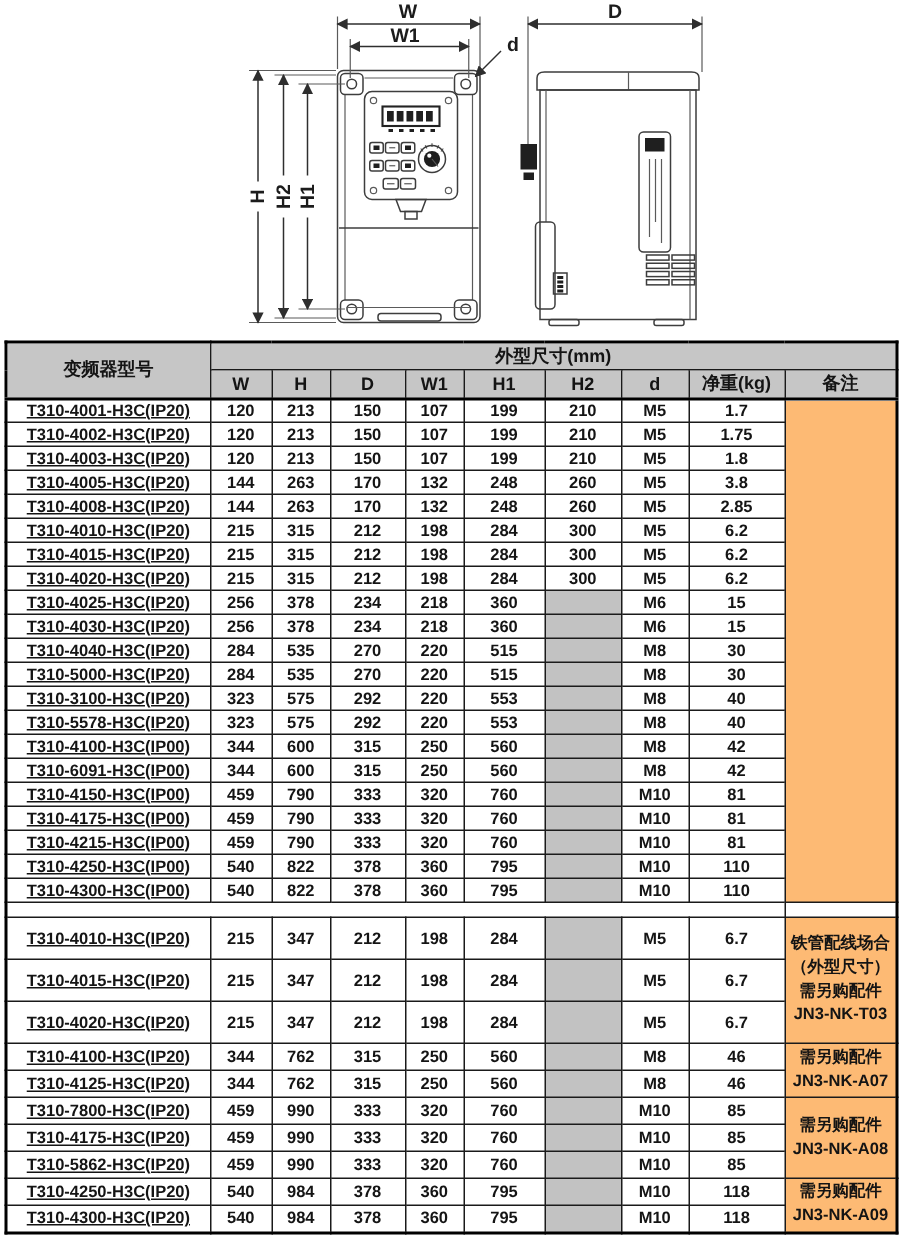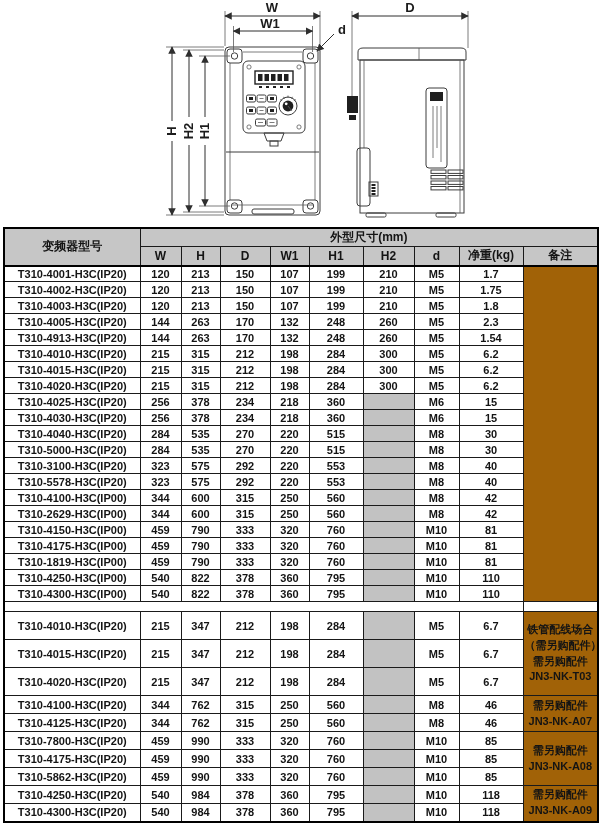--- a/index.html
+++ b/index.html
@@ -22,22 +22,22 @@
   table.dims thead{border-bottom:2px solid #000;}
   table.dims thead tr.h1{height:17px;}
   table.dims thead tr.h2{height:19px;}
   table.dims th.group-h{font-size:12px;}
   tr.s1{height:16px;}
   tr.s2{height:18px;}
   tr.tall{height:28px;}
   tr.sep{height:10px;}
   tr.sep td{background:#fff;}
   td.shade{background:#c2c2c2;}
-  td.model{font-size:11px;white-space:nowrap;}
-  td.remark{font-size:11px;white-space:normal;line-height:1.45;padding:0 2px;background:#a16207;}
+  td.model{font-size:11px;white-space:nowrap;text-decoration:underline;}
+  td.remark{font-size:11px;white-space:normal;line-height:1.45;padding:0 2px;background:#fdba74;}
   td.remark div{white-space:nowrap;}
   svg .ln{stroke:#3d3d3d;stroke-width:1;fill:none;}
   svg .thin{stroke:#5a5a5a;stroke-width:0.8;fill:none;}
   svg .dim{stroke:#2e2e2e;stroke-width:1;fill:none;}
   svg .dark{fill:#1f1f1f;stroke:none;}
   svg text.dimlbl{font-family:"Liberation Sans",sans-serif;font-size:13px;font-weight:bold;fill:#1c1c1c;}
 </style>
 </head>
 <body>
 
@@ -299,32 +299,32 @@
         </tr>
         <tr class="s1">
           <td class="model">T310-4005-H3C(IP20)</td>
           <td>144</td>
           <td>263</td>
           <td>170</td>
           <td>132</td>
           <td>248</td>
           <td>260</td>
           <td>M5</td>
-          <td>2.3</td>
-        </tr>
-        <tr class="s1">
-          <td class="model">T310-4913-H3C(IP20)</td>
+          <td>3.8</td>
+        </tr>
+        <tr class="s1">
+          <td class="model">T310-4008-H3C(IP20)</td>
           <td>144</td>
           <td>263</td>
           <td>170</td>
           <td>132</td>
           <td>248</td>
           <td>260</td>
           <td>M5</td>
-          <td>1.54</td>
+          <td>2.85</td>
         </tr>
         <tr class="s1">
           <td class="model">T310-4010-H3C(IP20)</td>
           <td>215</td>
           <td>315</td>
           <td>212</td>
           <td>198</td>
           <td>284</td>
           <td>300</td>
           <td>M5</td>
@@ -423,21 +423,21 @@
           <td>344</td>
           <td>600</td>
           <td>315</td>
           <td>250</td>
           <td>560</td>
           <td class="shade"></td>
           <td>M8</td>
           <td>42</td>
         </tr>
         <tr class="s1">
-          <td class="model">T310-2629-H3C(IP00)</td>
+          <td class="model">T310-6091-H3C(IP00)</td>
           <td>344</td>
           <td>600</td>
           <td>315</td>
           <td>250</td>
           <td>560</td>
           <td class="shade"></td>
           <td>M8</td>
           <td>42</td>
         </tr>
         <tr class="s1">
@@ -456,21 +456,21 @@
           <td>459</td>
           <td>790</td>
           <td>333</td>
           <td>320</td>
           <td>760</td>
           <td class="shade"></td>
           <td>M10</td>
           <td>81</td>
         </tr>
         <tr class="s1">
-          <td class="model">T310-1819-H3C(IP00)</td>
+          <td class="model">T310-4215-H3C(IP00)</td>
           <td>459</td>
           <td>790</td>
           <td>333</td>
           <td>320</td>
           <td>760</td>
           <td class="shade"></td>
           <td>M10</td>
           <td>81</td>
         </tr>
         <tr class="s1">
@@ -504,21 +504,21 @@
           <td>215</td>
           <td>347</td>
           <td>212</td>
           <td>198</td>
           <td>284</td>
           <td class="shade"></td>
           <td>M5</td>
           <td>6.7</td>
           <td rowspan="3" class="remark">
             <div>铁管配线场合</div>
-            <div>（需另购配件）</div>
+            <div>（外型尺寸）</div>
             <div>需另购配件</div>
             <div>JN3-NK-T03</div>
           </td>
         </tr>
         <tr class="s2 tall">
           <td class="model">T310-4015-H3C(IP20)</td>
           <td>215</td>
           <td>347</td>
           <td>212</td>
           <td>198</td>

